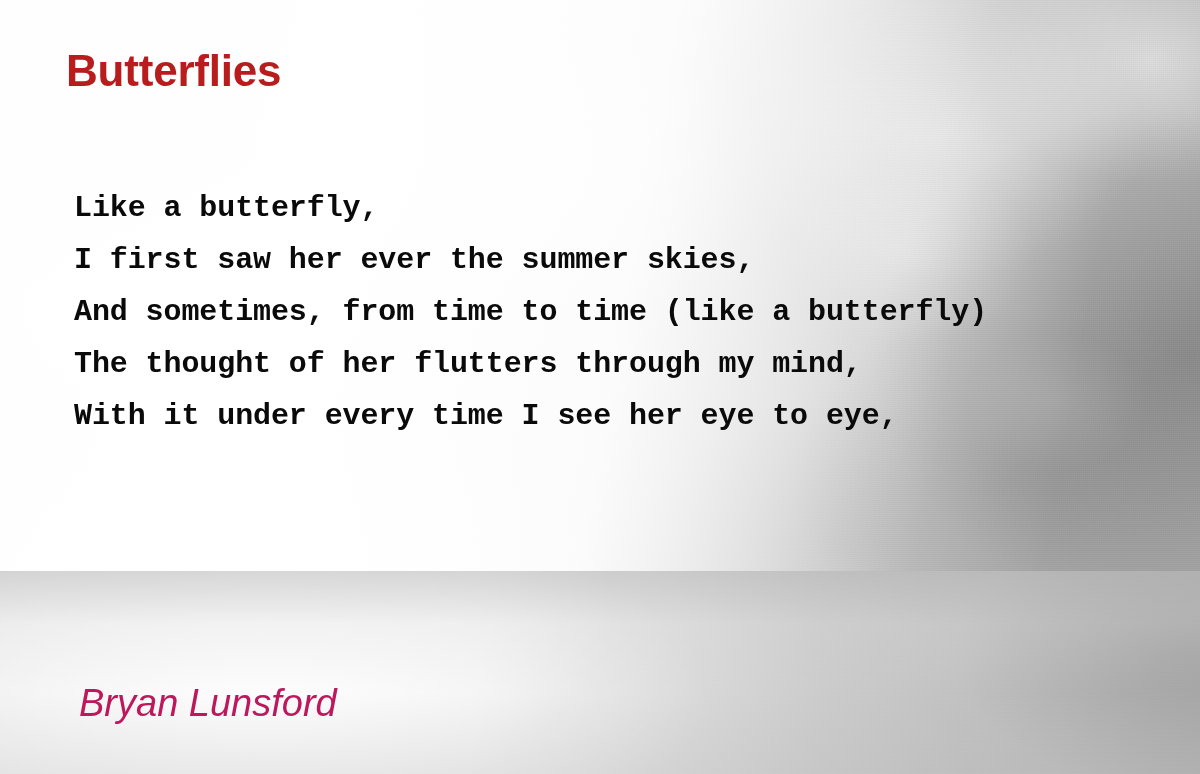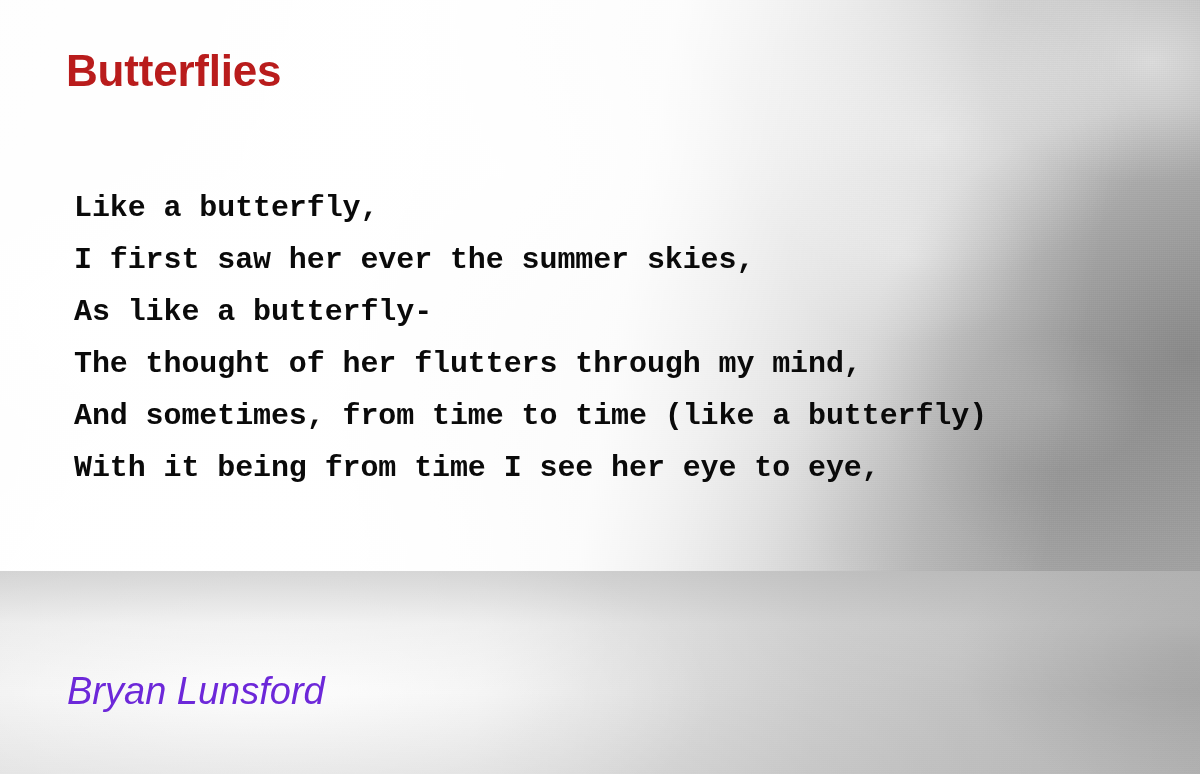--- a/index.html
+++ b/index.html
@@ -143,26 +143,26 @@
     line-height: 52px;
     color: #0a0a0a;
     letter-spacing: -0.1px;
     white-space: nowrap;
   }
 
   .poem-author {
     position: absolute;
     left: 67px;
     top: 672px;
-    margin: 0;
+    margin: 12px;
     font-size: 38px;
     font-style: italic;
     font-weight: normal;
     line-height: 1;
-    color: #6d28d9;
+    color: #be185d;
     white-space: nowrap;
   }
 </style>
 </head>
 <body>
 
 <div id="poem-card">
 
   <div class="bg-layer bg-base"></div>
   <div class="bg-layer bg-cloud-a"></div>
@@ -176,21 +176,20 @@
 
   <div class="author-band">
     <div class="author-band-wash"></div>
   </div>
 
   <h1 class="poem-title">Butterflies</h1>
 
   <div class="poem-body">
     <div class="poem-line">Like a butterfly,</div>
     <div class="poem-line">I first saw her ever the summer skies,</div>
-    <div class="poem-line">As like a butterfly-</div>
+    <div class="poem-line">And sometimes, from time to time (like a butterfly)</div>
     <div class="poem-line">The thought of her flutters through my mind,</div>
-    <div class="poem-line">And sometimes, from time to time (like a butterfly)</div>
-    <div class="poem-line">With it being from time I see her eye to eye,</div>
+    <div class="poem-line">With it under every time I see her eye to eye,</div>
   </div>
 
   <div class="poem-author">Bryan Lunsford</div>
 
 </div>
 
 </body></html>

